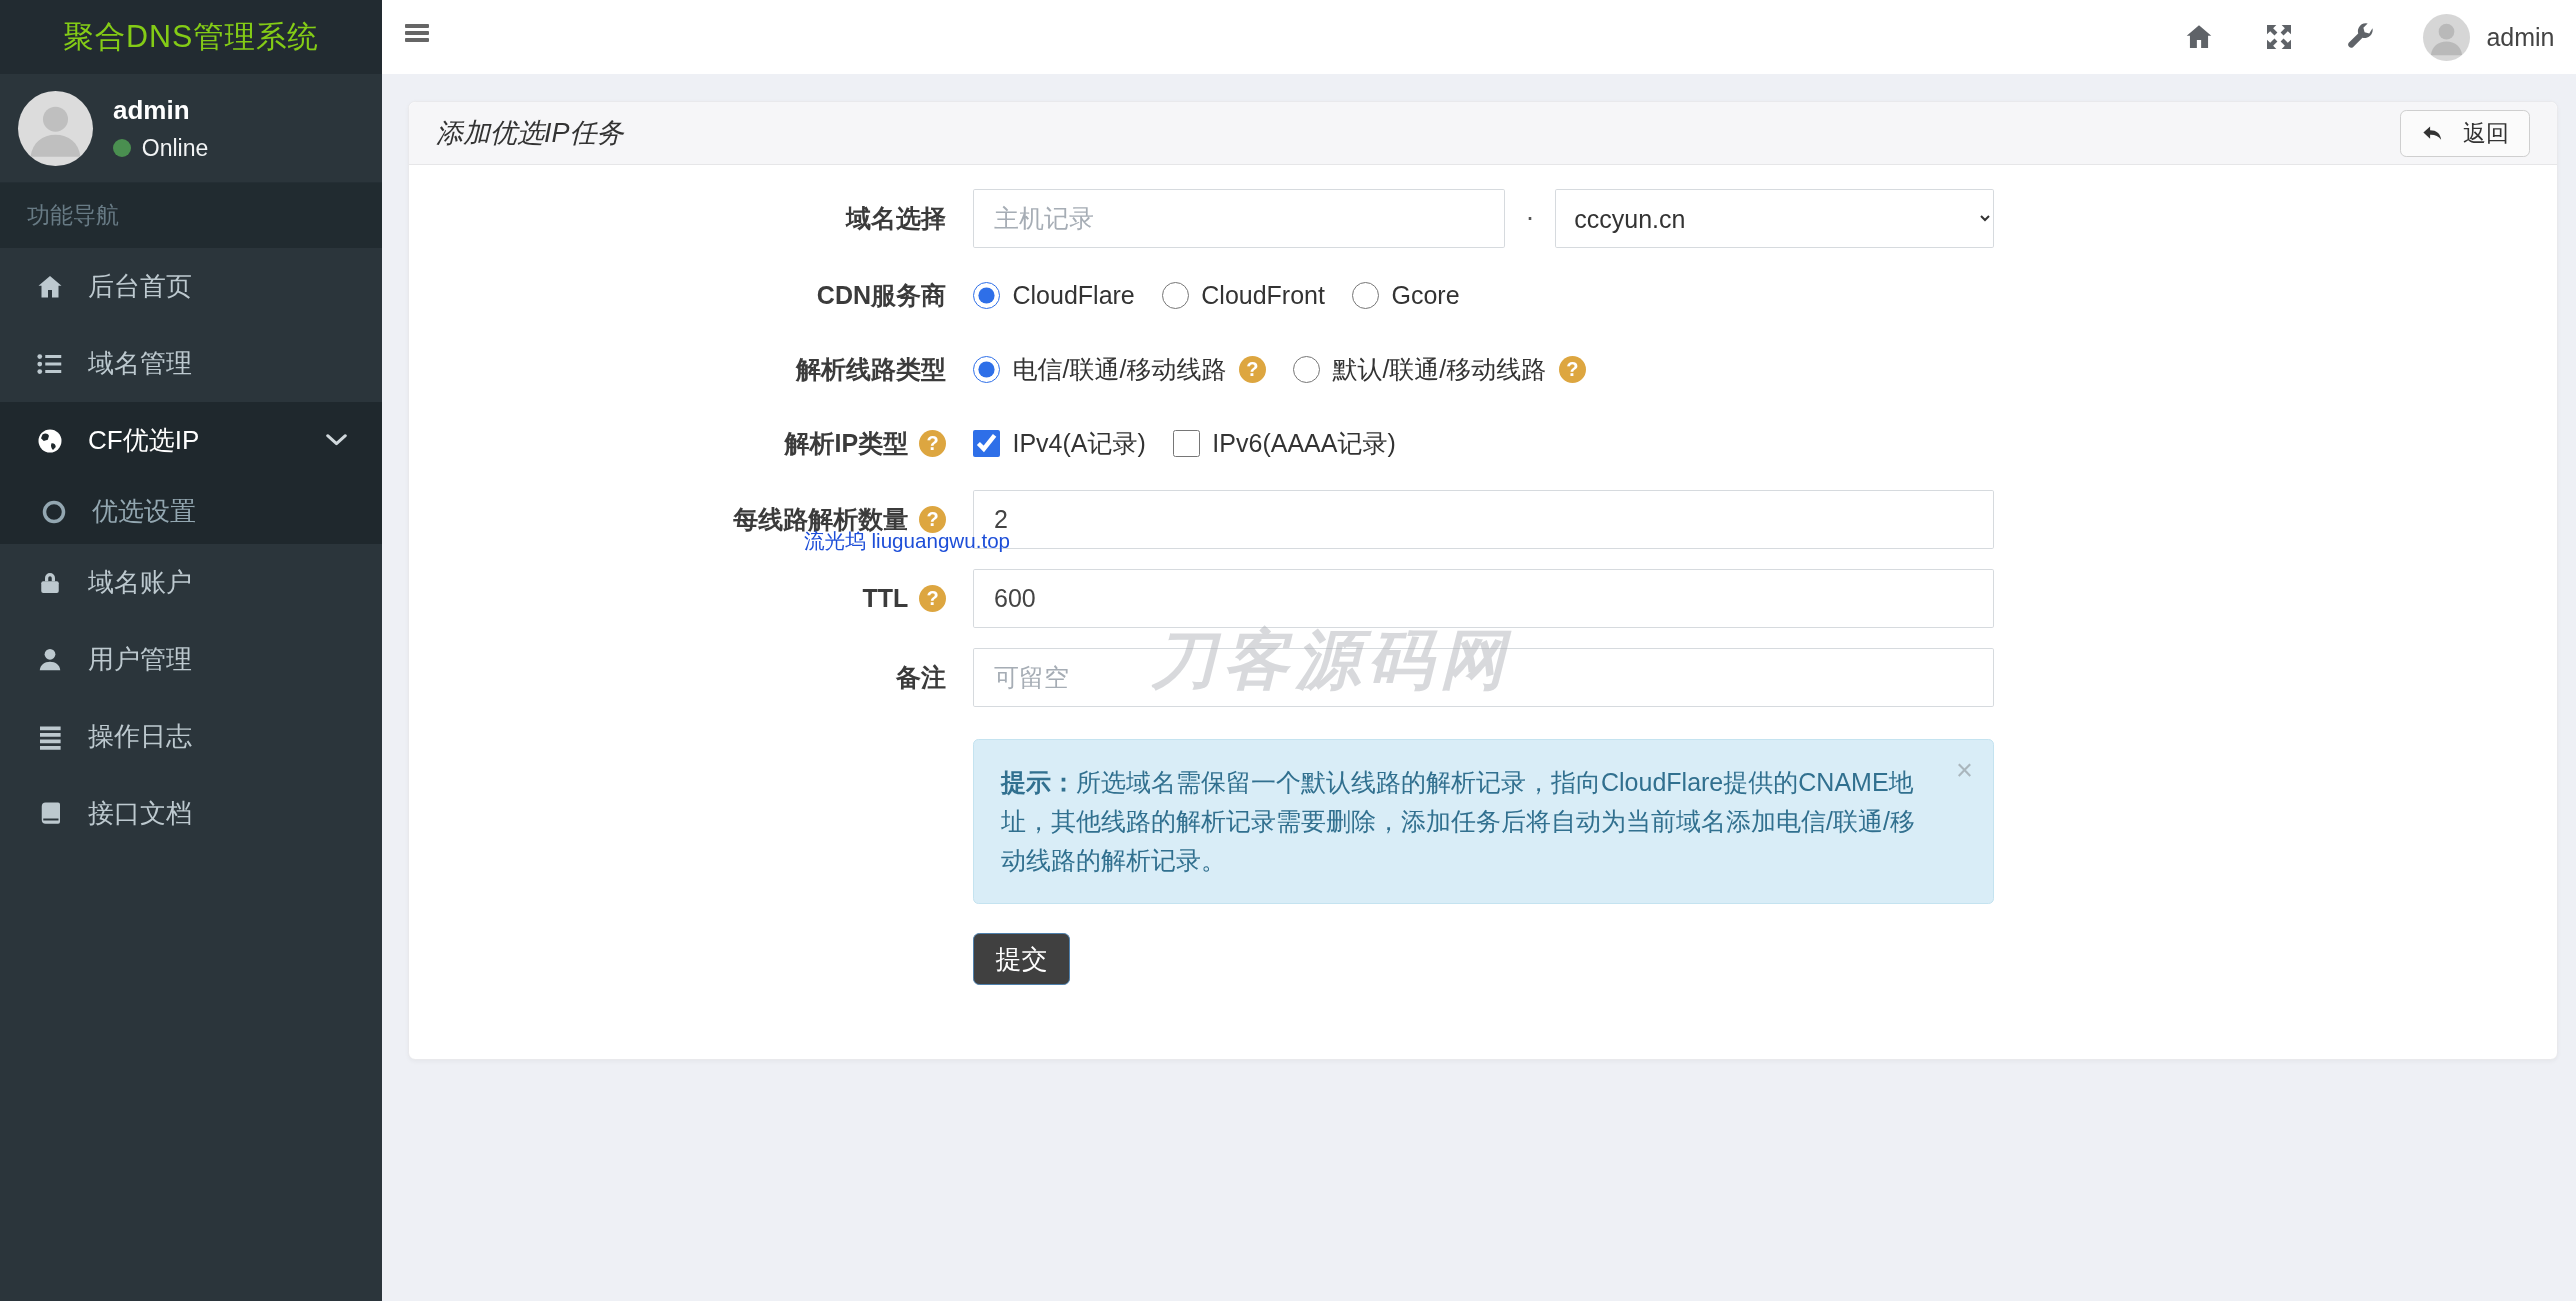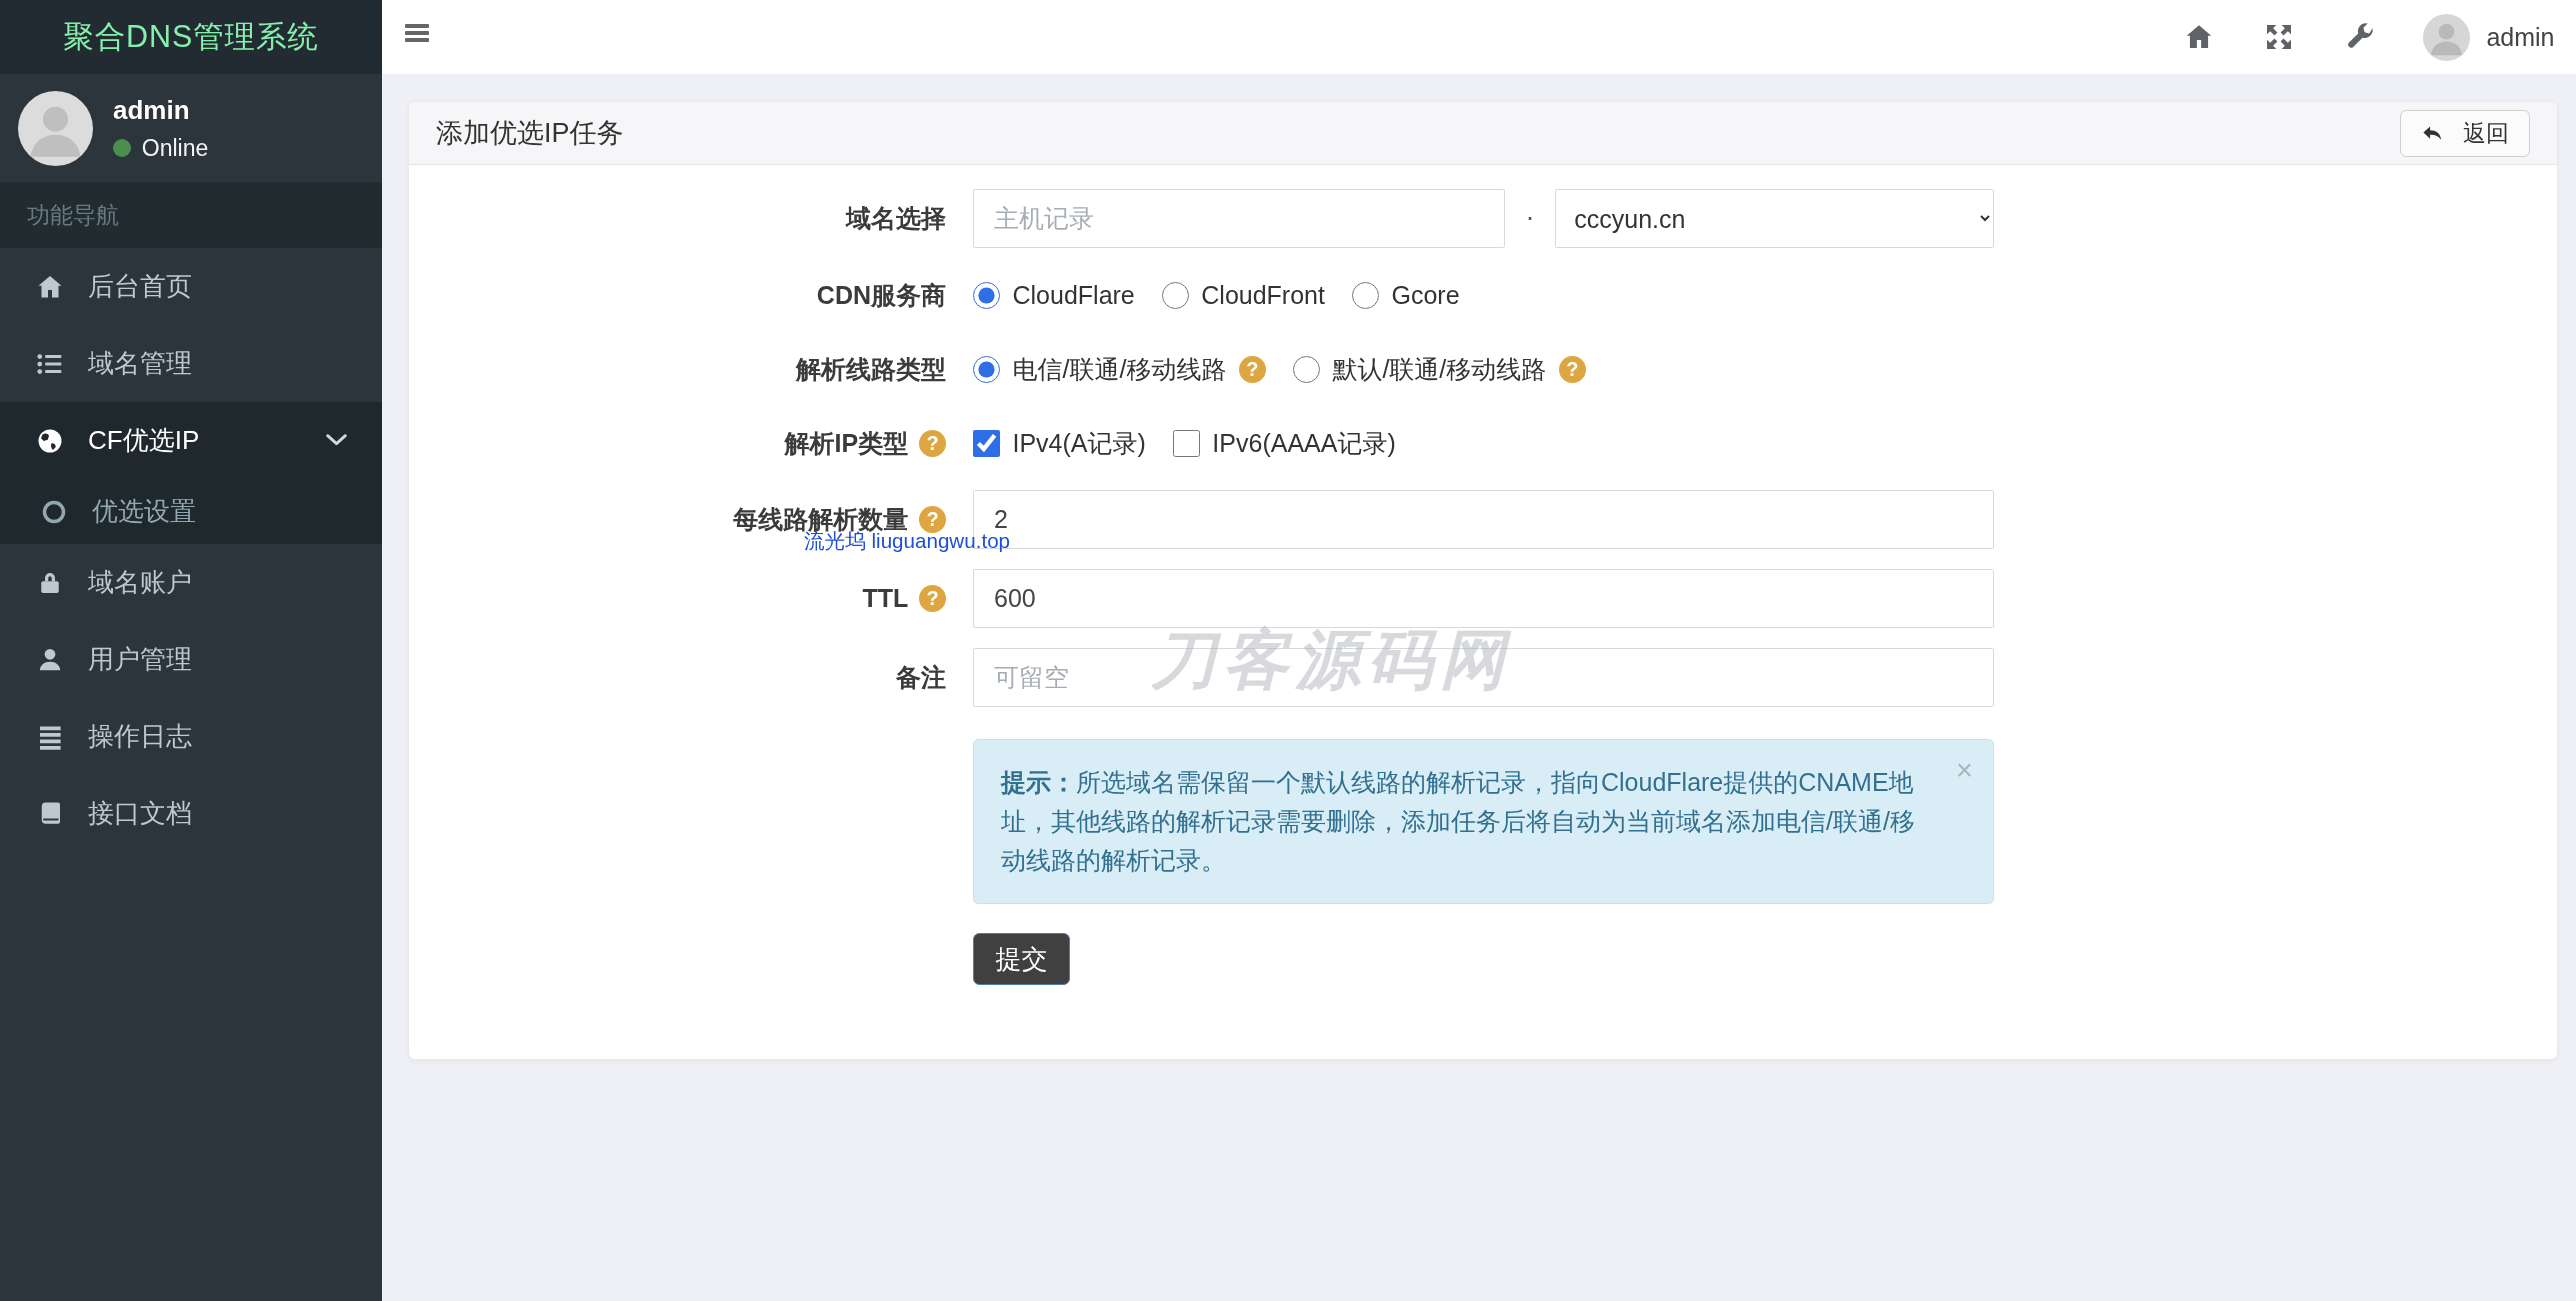--- a/index.html
+++ b/index.html
@@ -7,21 +7,21 @@
   body {
     position:relative;
     font-family:"Liberation Sans","DejaVu Sans",sans-serif;
     background:#eef0f5;
     overflow:hidden;
     color:#333;
   }
   
   .sidebar { position:absolute; left:0; top:0; width:382px; height:1302px; background:#2b353b; z-index:5; }
   .logo {
-    height:74px; background:#222b31; color:#86efac;
+    height:74px; background:#222b31; color:#84cc16;
     display:flex; align-items:center; justify-content:center;
     font-size:30.5px; font-weight:500; letter-spacing:0.9px;
   }
   .user-panel { height:109px; display:flex; align-items:center; gap:20px; padding-left:18px; border-bottom:0.9px solid #242e34; }
   .avatar-big { width:75px; height:75px; border-radius:50%; background:#dcdcdc; overflow:hidden; flex:none; }
   .user-name { color:#fff; font-size:26px; font-weight:bold; margin-bottom:9px; }
   .user-status { color:#f2f4f5; font-size:23px; display:flex; align-items:center; gap:10.8px; }
   .dot { width:18px; height:18px; border-radius:50%; background:#4a8f50; display:inline-block; }
   .nav-header { height:65px; line-height:65px; padding-left:27px; background:#212b30; color:#687b85; font-size:23px; }
   .menu { list-style:none; }
@@ -50,21 +50,21 @@
   
   .panel {
     position:absolute; left:408px; top:101px; width:2150px; height:959px;
     background:#fff; border:0.9px solid #e9e9ec; border-radius:7.2px;
     box-shadow:0 1.8px 4.5px rgba(0,0,0,0.04); z-index:3;
   }
   .panel-header {
     height:63px; background:#f6f6f8; border-bottom:0.9px solid #e6e6e8;
     border-radius:7.2px 7.2px 0 0; display:flex; align-items:center; padding:0 27px;
   }
-  .panel-title { font-size:27px; color:#333; }
+  .panel-title { font-size:27px; color:#333;font-style:italic; }
   .back-btn {
     margin-left:auto; height:47px; padding:0 20px; background:#fbfbfb;
     border:0.9px solid #cfcfcf; border-radius:6.3px; font-size:23px; color:#333;
     display:flex; align-items:center; gap:19px; cursor:pointer;
     font-family:inherit;
   }
   .back-btn svg { width:23px; height:23px; fill:#333; }
   .panel-body { padding-top:24px; }
   
   .form-row { display:flex; align-items:center; min-height:54px; margin-bottom:20px; }

